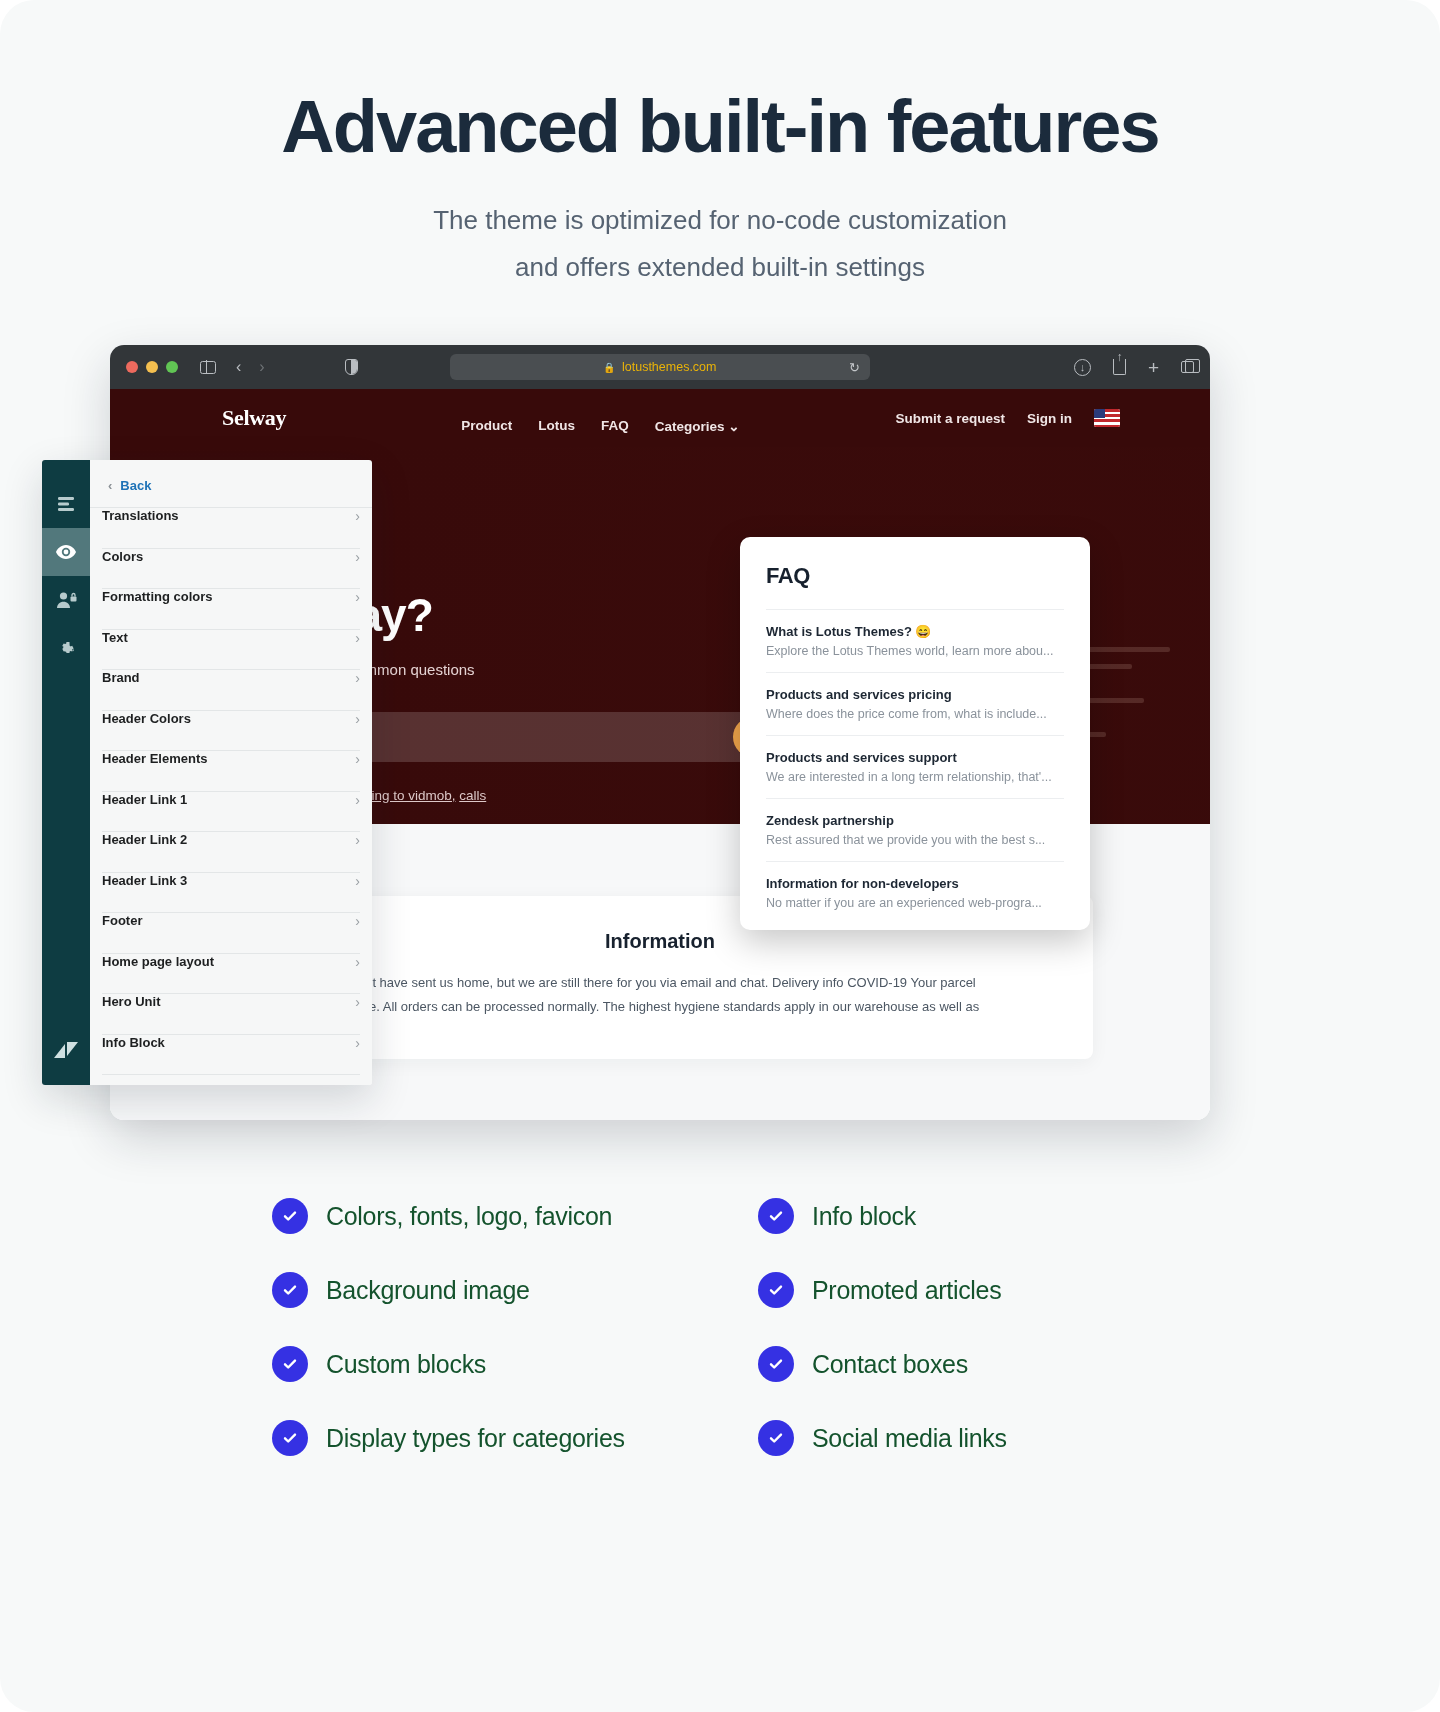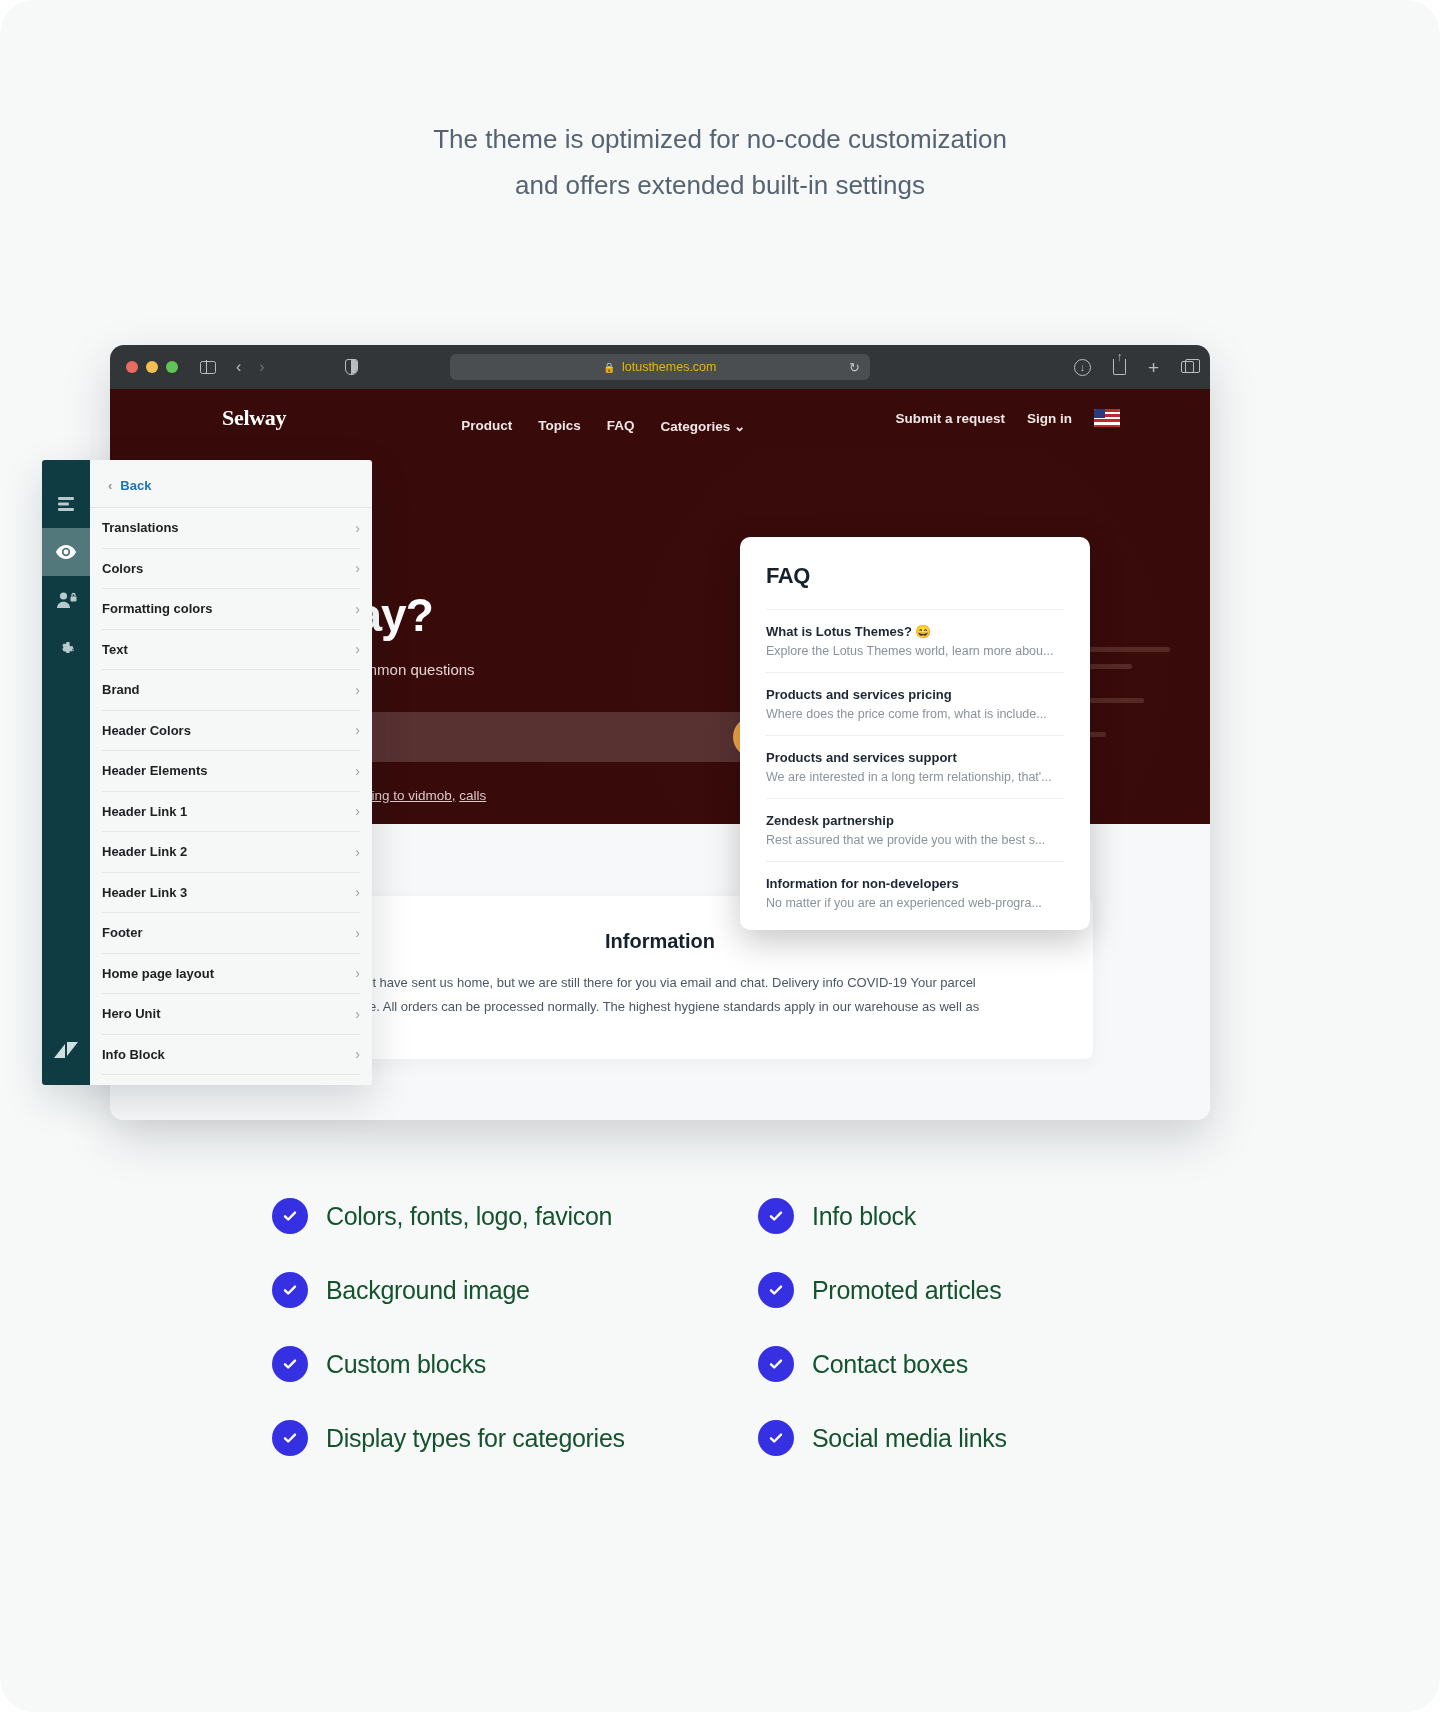--- a/index.html
+++ b/index.html
@@ -208,21 +208,21 @@
   .editor-back {
     padding: 18px 18px 14px 18px;
     display:flex; align-items:center; gap:8px;
     font-size: 13px; color:#1f73b7; font-weight:600;
   }
   .editor-back .chev { color:#8b9196; font-size: 13px; }
   .editor-list { border-top:1px solid #e3e6e7; }
   .editor-row {
     height: 40.5px;
     margin: 0 12px;
-    display:flex; align-items:center; justify-content:space-between;
+    display:flex; justify-content:space-between;
     border-bottom: 1px solid #e3e6e7;
     font-size: 13px; font-weight: 700; color:#1d1f20;
   }
   .editor-row .chev { color:#9aa0a4; font-weight: 400; font-size: 14px; }
 
   
   .checklist {
     position: absolute;
     left: 272px; top: 1198px;
     width: 900px;
@@ -239,20 +239,21 @@
   }
   .check-circle svg { display:block; }
   .check-label { font-size: 25px; color:#14532d; letter-spacing:-.3px; }
 </style>
 </head>
 <body>
 
 <div class="page">
 
   <div class="hero-head">
+    <h1 class="hero-title">Advanced built-in features</h1>
     <div class="hero-sub">
       <div>The theme is optimized for no-code customization</div>
       <div>and offers extended built-in settings</div>
     </div>
   </div>
 
   <div class="browser">
 
     <div class="browser-bar">
       <div class="traffic">
@@ -280,21 +281,21 @@
         <span class="tabs-ic"></span>
       </div>
     </div>
 
     <div class="site">
 
       <div class="site-nav">
         <span class="brand-logo">Selway</span>
         <span class="nav-links">
           <a href="#">Product</a>
-          <a href="#">Topics</a>
+          <a href="#">Lotus</a>
           <a href="#">FAQ</a>
           <a href="#">
             <span>Categories</span>
             <span>⌄</span>
           </a>
         </span>
         <span class="nav-right">
           <a href="#">Submit a request</a>
           <a href="#">Sign in</a>
           <span class="flag"></span>

